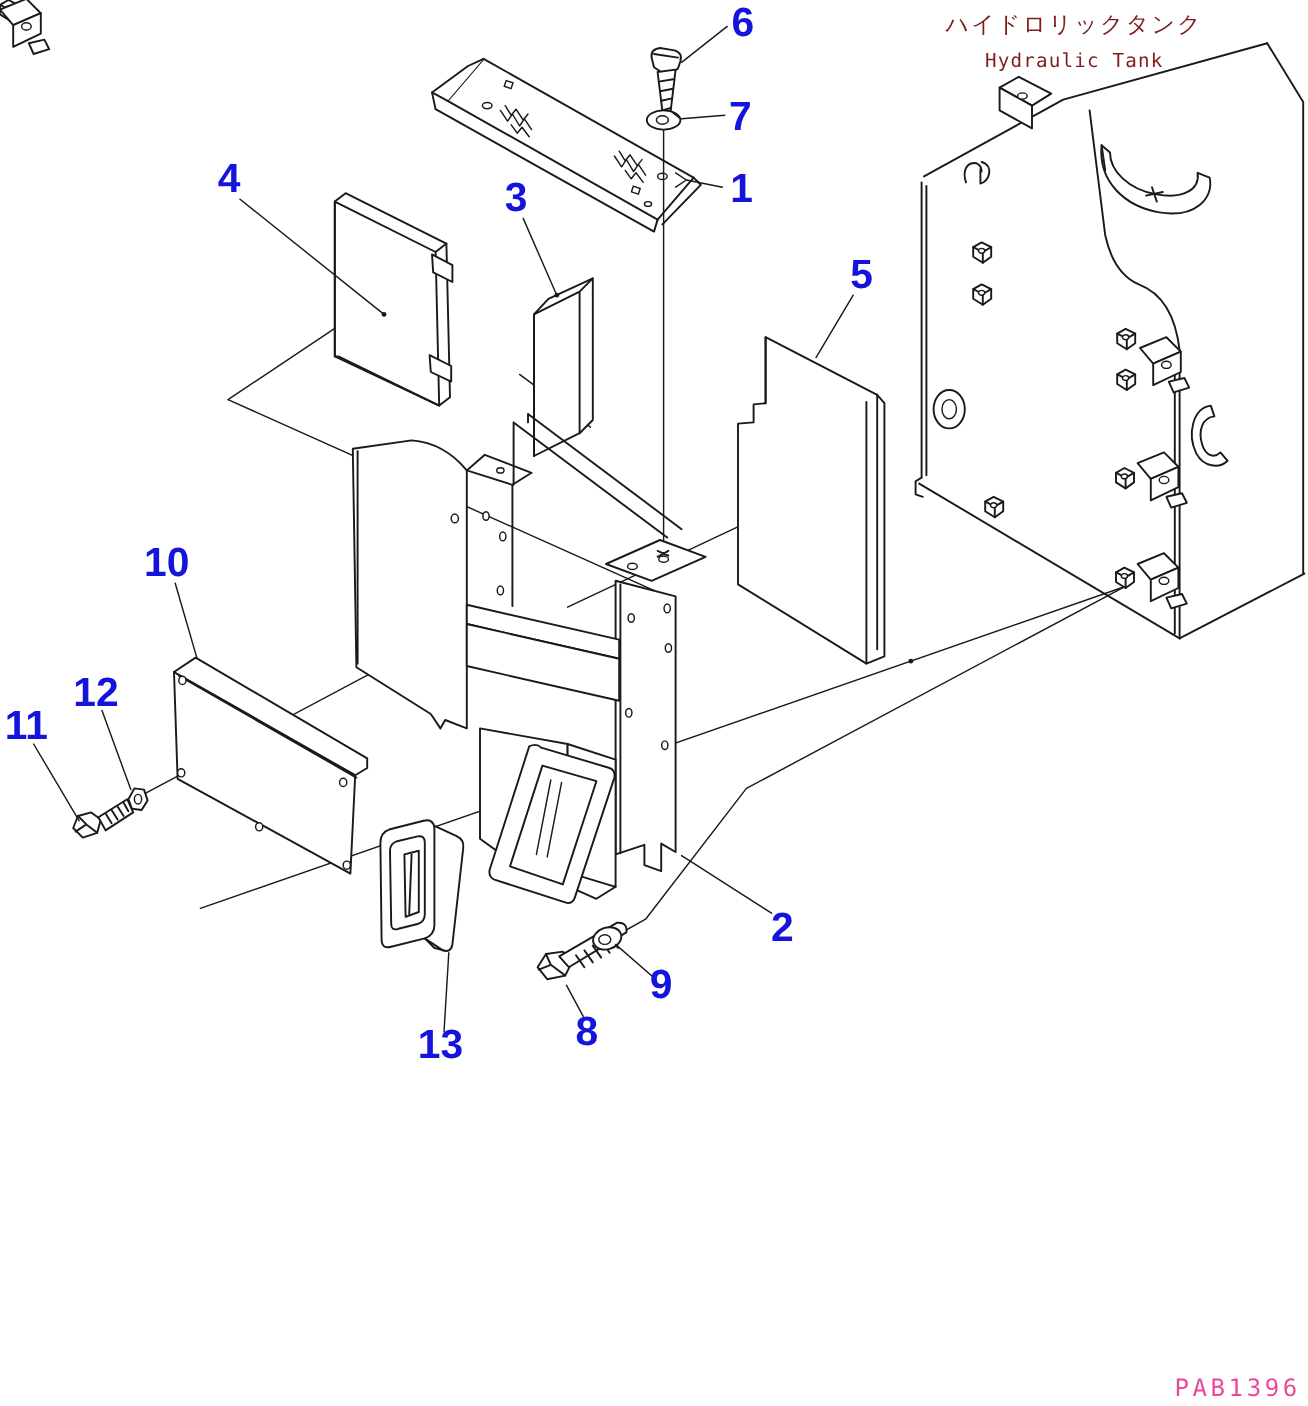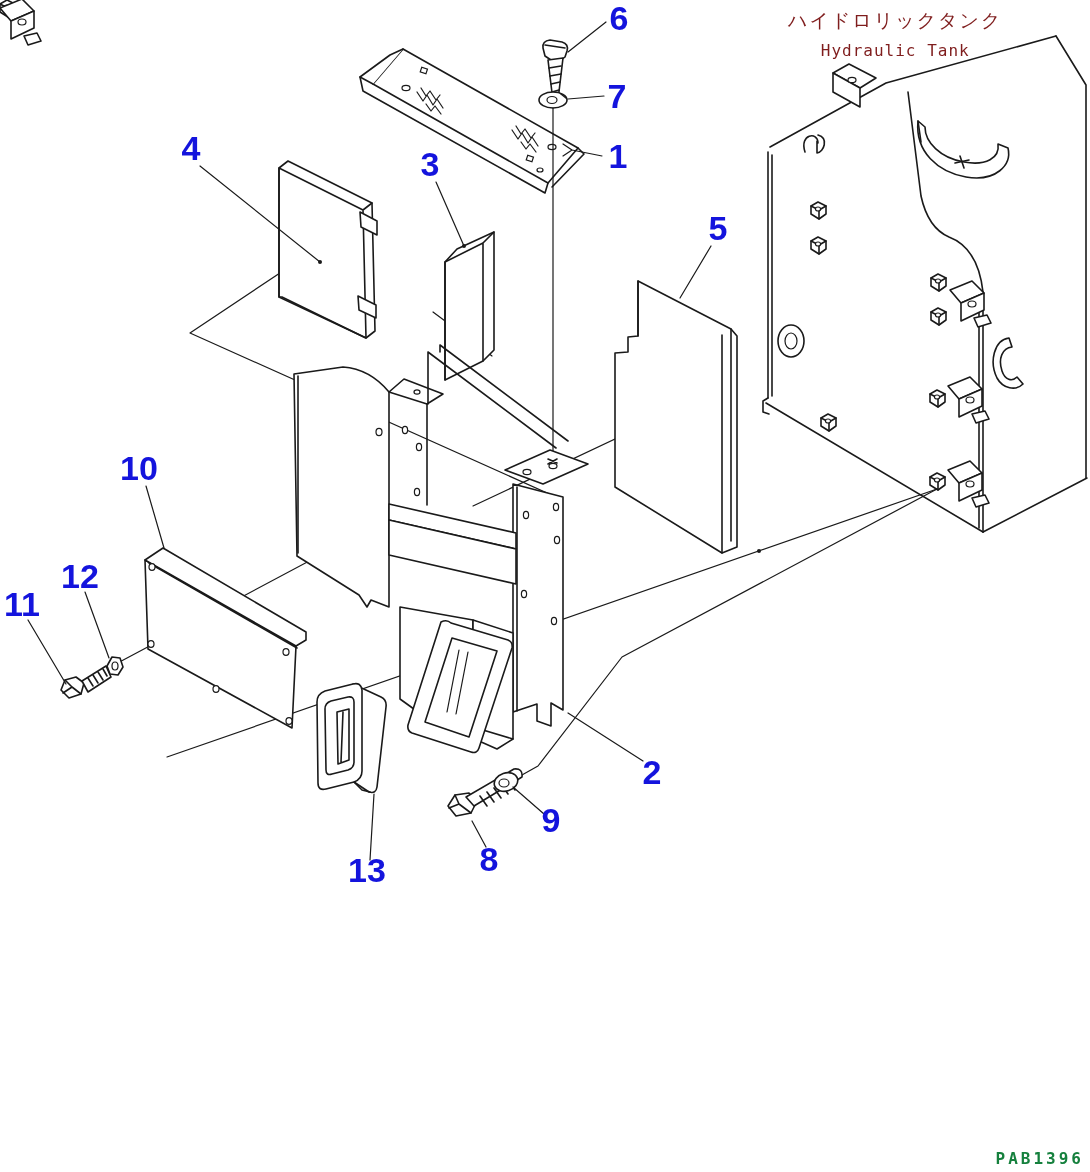--- a/index.html
+++ b/index.html
@@ -2,21 +2,21 @@
 <html style="--callout: #1414dd; --line: #1a1a1a; --bg: #ffffff;"><head>
 <meta charset="utf-8">
 <style>
   :root{ --callout:#1414dd; --line:#1a1a1a; --bg:#ffffff; }
   html,body{margin:0;padding:0;background:#e8e8e8;}
   .page{position:relative;width:1090px;height:1172px;background:var(--bg);margin:0 auto;overflow:hidden;
         font-family:"DejaVu Sans Mono","Liberation Mono",monospace;}
   .titleblock{position:absolute;top:8px;left:788px;text-align:center;color:#7f1d1d;}
   .title-ja{font-size:19px;letter-spacing:2px;white-space:nowrap;}
   .title-en{font-size:16px;letter-spacing:1px;margin-top:7px;white-space:nowrap;}
-  .codeblock{position:absolute;right:6px;bottom:4px;font-size:16px;letter-spacing:3px;color:#15803d;font-weight:bold;}
+  .codeblock{position:absolute;right:6px;bottom:4px;font-size:20px;letter-spacing:3px;color:#ec4899;}
   svg{position:absolute;left:0;top:0;}
   .ln{fill:none;stroke:var(--line);stroke-width:1.6;stroke-linejoin:round;stroke-linecap:round;}
   .fw{fill:#fff;stroke:var(--line);stroke-width:1.6;stroke-linejoin:round;stroke-linecap:round;}
   .ld{fill:none;stroke:var(--line);stroke-width:1.2;stroke-linejoin:round;stroke-linecap:round;}
   .hole{fill:#fff;stroke:var(--line);stroke-width:1.2;}
   .dot{fill:var(--line);stroke:none;}
   .callout{font-family:"Liberation Sans","DejaVu Sans",sans-serif;font-weight:700;font-size:34px;
            fill:var(--callout);}
 </style>
 </head>

